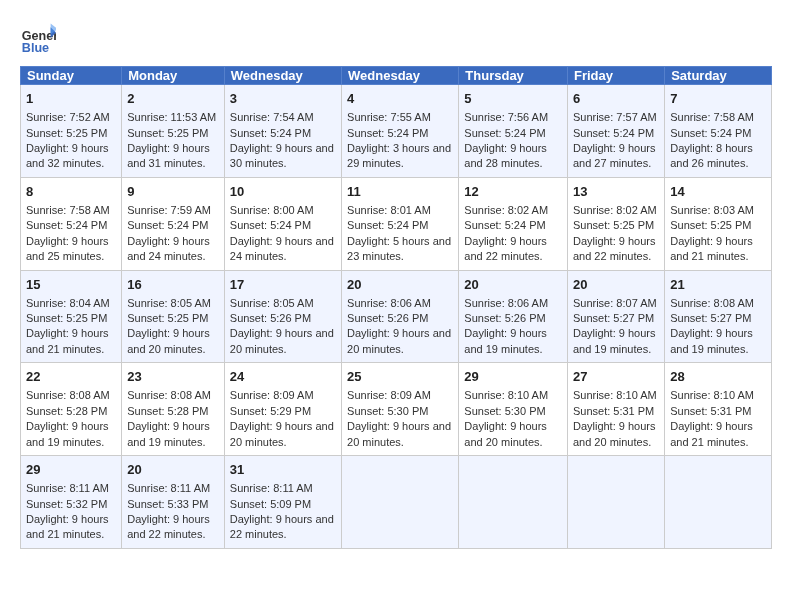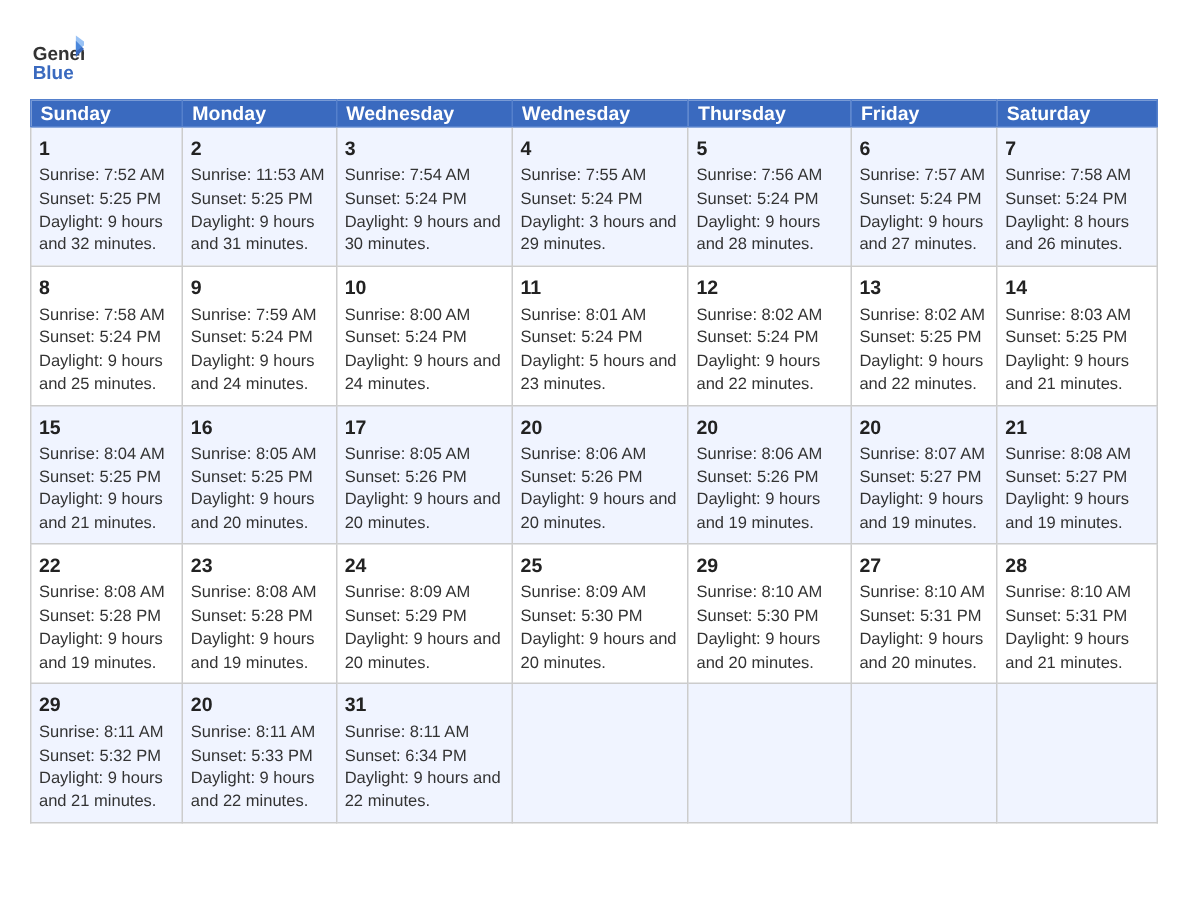--- a/index.html
+++ b/index.html
@@ -141,20 +141,20 @@
         <td><span class="day-num">23</span><span>Sunrise: 8:08 AM</span><br><span>Sunset: 5:28 PM</span><br><span>Daylight: 9 hours and 19 minutes.</span></td>
         <td><span class="day-num">24</span><span>Sunrise: 8:09 AM</span><br><span>Sunset: 5:29 PM</span><br><span>Daylight: 9 hours and 20 minutes.</span></td>
         <td><span class="day-num">25</span><span>Sunrise: 8:09 AM</span><br><span>Sunset: 5:30 PM</span><br><span>Daylight: 9 hours and 20 minutes.</span></td>
         <td><span class="day-num">29</span><span>Sunrise: 8:10 AM</span><br><span>Sunset: 5:30 PM</span><br><span>Daylight: 9 hours and 20 minutes.</span></td>
         <td><span class="day-num">27</span><span>Sunrise: 8:10 AM</span><br><span>Sunset: 5:31 PM</span><br><span>Daylight: 9 hours and 20 minutes.</span></td>
         <td><span class="day-num">28</span><span>Sunrise: 8:10 AM</span><br><span>Sunset: 5:31 PM</span><br><span>Daylight: 9 hours and 21 minutes.</span></td>
       </tr>
       <tr>
         <td><span class="day-num">29</span><span>Sunrise: 8:11 AM</span><br><span>Sunset: 5:32 PM</span><br><span>Daylight: 9 hours and 21 minutes.</span></td>
         <td><span class="day-num">20</span><span>Sunrise: 8:11 AM</span><br><span>Sunset: 5:33 PM</span><br><span>Daylight: 9 hours and 22 minutes.</span></td>
-        <td><span class="day-num">31</span><span>Sunrise: 8:11 AM</span><br><span>Sunset: 6:34 PM</span><br><span>Daylight: 9 hours and 22 minutes.</span></td>
+        <td><span class="day-num">31</span><span>Sunrise: 8:11 AM</span><br><span>Sunset: 5:09 PM</span><br><span>Daylight: 9 hours and 22 minutes.</span></td>
         <td></td>
         <td></td>
         <td></td>
         <td></td>
       </tr>
     </tbody>
 </table>
 
 </body></html>

